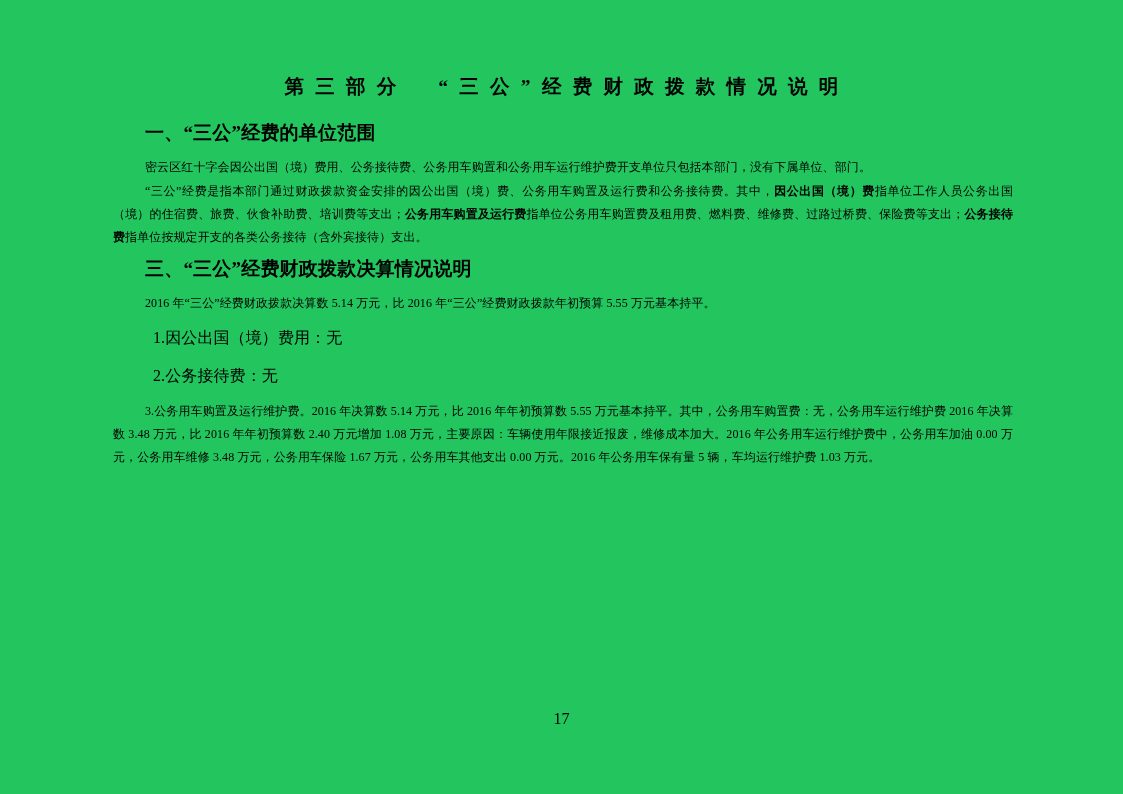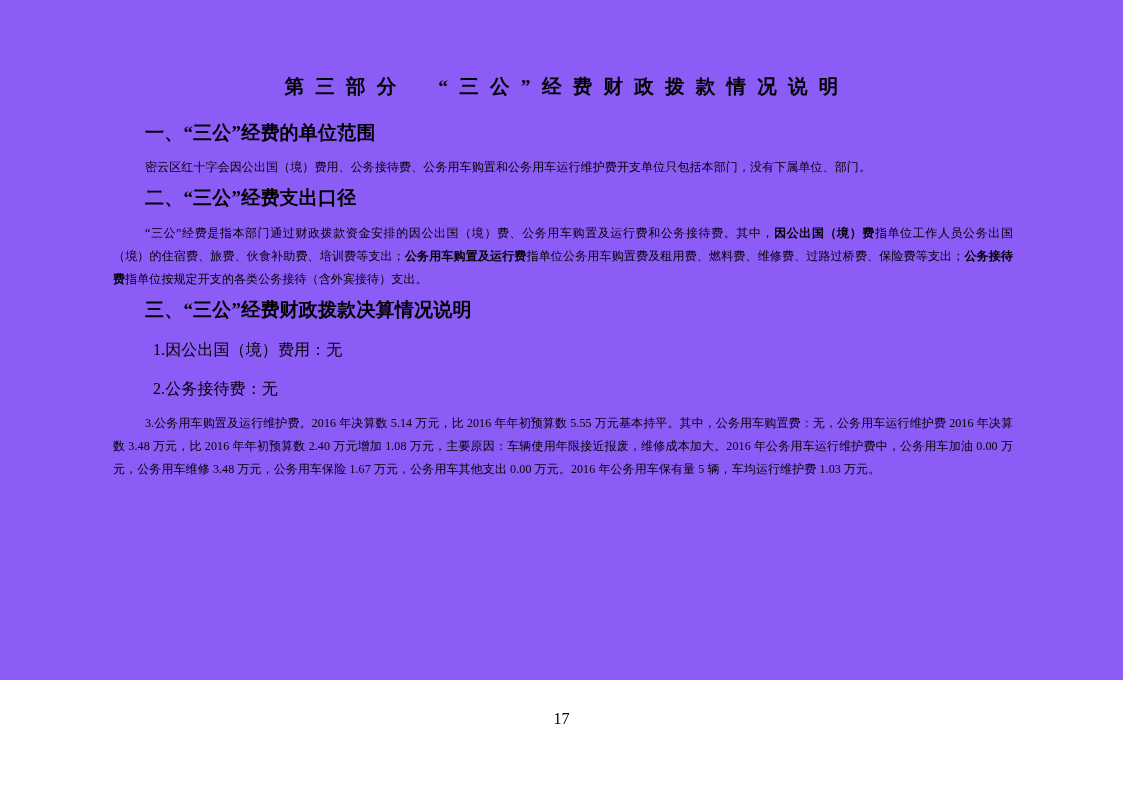--- a/index.html
+++ b/index.html
@@ -13,22 +13,22 @@
     font-family: "Liberation Serif", "DejaVu Serif", serif;
     color: #000000;
     position: relative;
     overflow: hidden;
   }
   .page {
     position: absolute;
     left: 0;
     top: 0;
     width: 1123px;
-    height: 680px;
-    background: #8b5cf6;
+    height: 794px;
+    background: #22c55e;
   }
   .content {
     position: absolute;
     left: 113px;
     top: 72px;
     width: 900px;
   }
   .doc-title {
     text-align: center;
     font-size: 19.5px;
@@ -79,24 +79,24 @@
 <body>
 
 <div class="page">
   <div class="content">
 
     <h1 class="doc-title">第 三 部 分 　 “ 三 公 ” 经 费 财 政 拨 款 情 况 说 明</h1>
 
     <div class="sec-head">一、“三公”经费的单位范围</div>
     <p class="body-text">密云区红十字会因公出国（境）费用、公务接待费、公务用车购置和公务用车运行维护费开支单位只包括本部门，没有下属单位、部门。</p>
 
-    <div class="sec-head">二、“三公”经费支出口径</div>
     <p class="body-text"><span>“三公”经费是指本部门通过财政拨款资金安排的因公出国（境）费、公务用车购置及运行费和公务接待费。其中，</span><span class="b">因公出国（境）费</span><span>指单位工作人员公务出国（境）的住宿费、旅费、伙食补助费、培训费等支出；</span><span class="b">公务用车购置及运行费</span><span>指单位公务用车购置费及租用费、燃料费、维修费、过路过桥费、保险费等支出；</span><span class="b">公务接待费</span><span>指单位按规定开支的各类公务接待（含外宾接待）支出。</span></p>
 
     <div class="sec-head">三、“三公”经费财政拨款决算情况说明</div>
+    <p class="body-text">2016 年“三公”经费财政拨款决算数 5.14 万元，比 2016 年“三公”经费财政拨款年初预算 5.55 万元基本持平。</p>
 
     <p class="list-item">1.因公出国（境）费用：无</p>
     <p class="list-item">2.公务接待费：无</p>
 
     <p class="body-text">3.公务用车购置及运行维护费。2016 年决算数 5.14 万元，比 2016 年年初预算数 5.55 万元基本持平。其中，公务用车购置费：无，公务用车运行维护费 2016 年决算数 3.48 万元，比 2016 年年初预算数 2.40 万元增加 1.08 万元，主要原因：车辆使用年限接近报废，维修成本加大。2016 年公务用车运行维护费中，公务用车加油 0.00 万元，公务用车维修 3.48 万元，公务用车保险 1.67 万元，公务用车其他支出 0.00 万元。2016 年公务用车保有量 5 辆，车均运行维护费 1.03 万元。</p>
 
   </div>
 
   <div class="page-number">17</div>
 </div>

